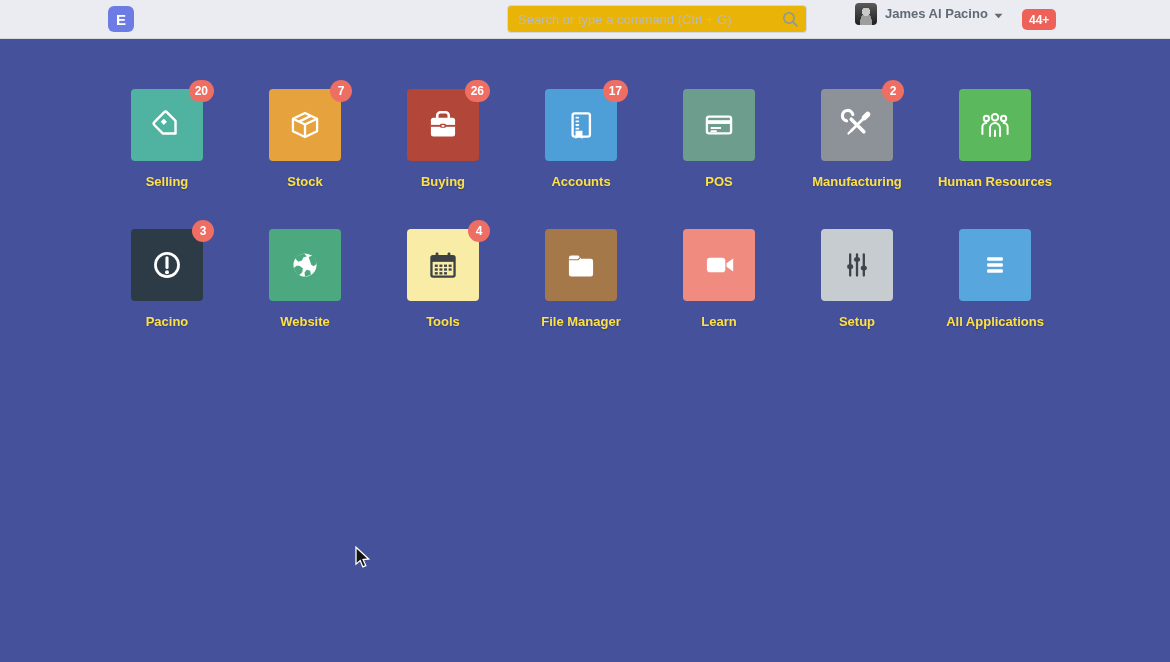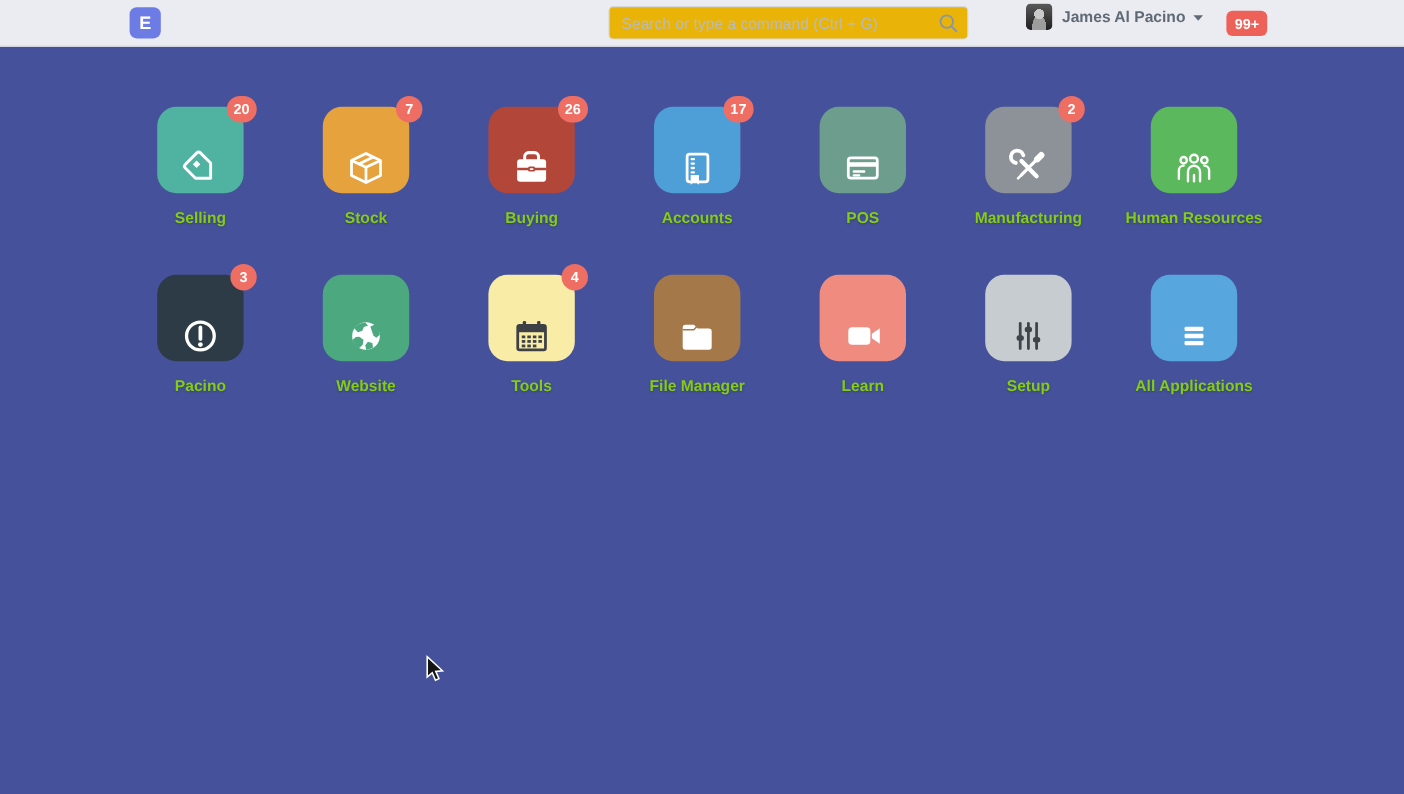--- a/index.html
+++ b/index.html
@@ -57,33 +57,33 @@
   .grid {
     position:absolute; left:98px; top:89px; width:966px;
     display:flex; flex-wrap:wrap;
   }
   .cell {
     width:138px; height:140px;
     display:flex; flex-direction:column; align-items:center;
     cursor:pointer;
   }
   .tile {
-    position:relative; width:72px; height:72px; border-radius:16px;
-    display:flex; align-items:flex-end; justify-content:center;text-decoration:underline;
+    position:relative; width:72px; height:72px; border-radius:4px;
+    display:flex; align-items:center; justify-content:center;text-decoration:underline;
   }
   .tile svg { display:block; }
   .badge {
     position:absolute; top:-9px; right:-11px;
     min-width:22px; height:22px; border-radius:11px; padding:0 6px;
     background:var(--badge-bg,#ef6e63); color:#fff;
     font-size:12px; font-weight:700;
     display:flex; align-items:center; justify-content:center;
   }
   .module-label {
-    margin-top:13px; color:#84cc16; font-size:13px; font-weight:700;
+    margin-top:13px; color:#fde047; font-size:13px; font-weight:700;
     white-space:nowrap; text-shadow:0 1px 2px rgba(0,0,0,0.25);
   }
   .cursor { position:absolute; left:354px; top:546px; pointer-events:none; }
 </style>
 </head>
 <body>
 
 <div class="navbar">
   <div class="logo">E</div>
 
@@ -100,21 +100,21 @@
   <div class="user-area">
     <span class="avatar"></span>
     <span class="user-name">James Al Pacino</span>
     <span class="caret">
       <svg width="9" height="6" viewBox="0 0 9 6">
           <path d="M0.5 0.8 L4.5 5.2 L8.5 0.8 Z" fill="#5f6a76"></path>
         </svg>
     </span>
   </div>
 
-  <div class="notif-badge">99+</div>
+  <div class="notif-badge">44+</div>
 </div>
 
 <div class="grid">
     <div class="cell">
       <div class="tile" style="background: rgb(80, 178, 160); color: rgb(80, 178, 160);">
         <svg width="42" height="42" viewBox="0 0 40 40">
           <g transform="rotate(-45 20 20)">
             <path d="M13.5 9.5 h13 a2 2 0 0 1 2 2 v11.5 L20 31.5 l-8.5-8.5 V11.5 a2 2 0 0 1 2-2 z" fill="none" stroke="#fff" stroke-width="2.3" stroke-linejoin="round"></path>
             <rect x="17.9" y="13.6" width="4.2" height="4.2" fill="#fff"></rect>
           </g>

